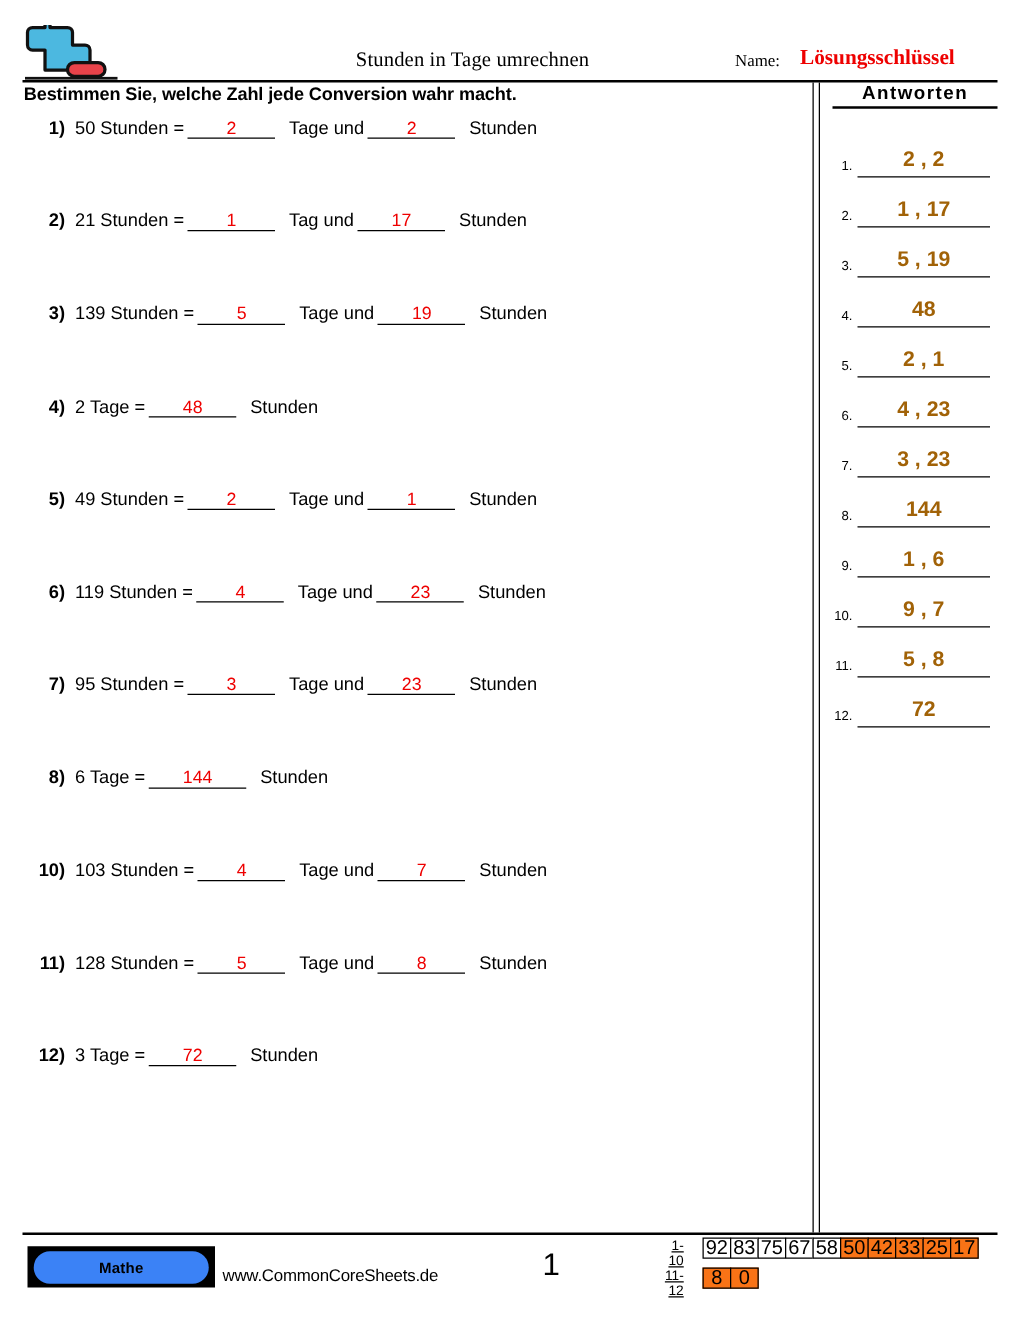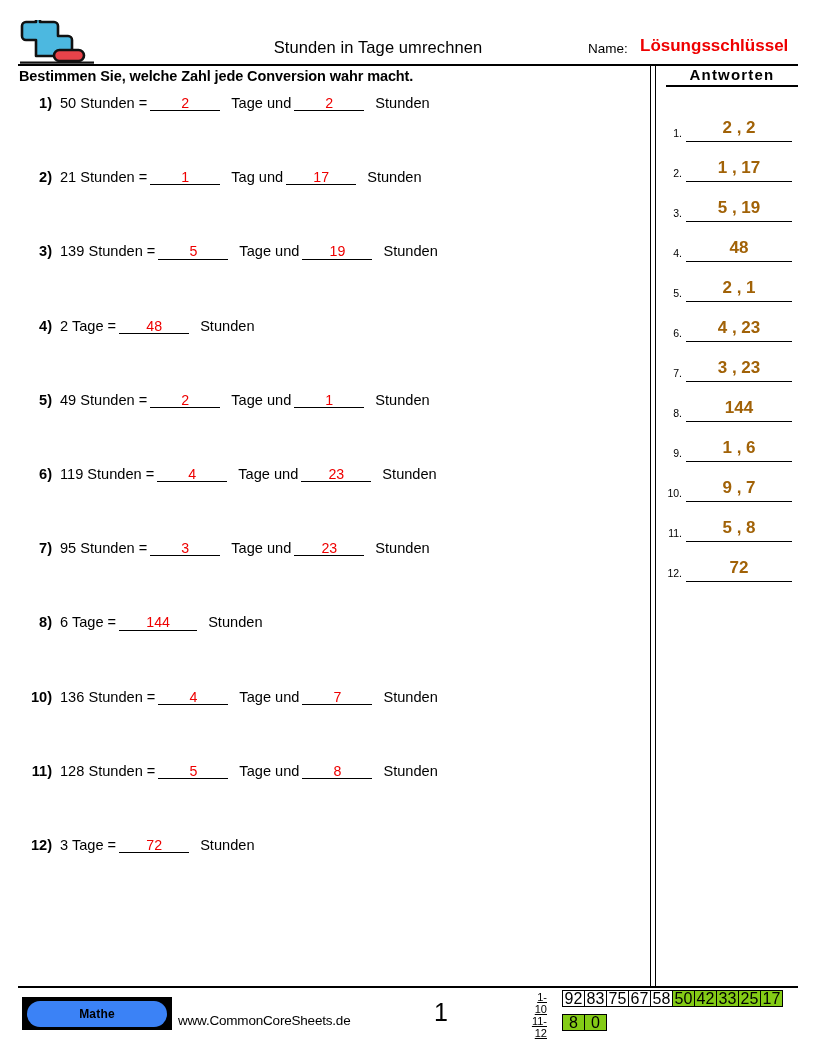--- a/index.html
+++ b/index.html
@@ -16,20 +16,21 @@
     overflow: hidden;
   }
 
   
   #header {
     position: absolute;
     left: 18px;
     top: 18px;
     width: 780px;
     height: 46px;
+    font-family: Liberation Serif, serif;
   }
   #logo {
     position: absolute;
     left: 0px;
     top: 2px;
     width: 78px;
     height: 44px;
   }
   #header-title {
     position: absolute;
@@ -244,21 +245,21 @@
     border: 1px solid #000;
     margin-left: -1px;
     margin-top: -1px;
     font-size: 16px;
     display: flex;
     align-items: center;
     justify-content: center;
     background: #ffffff;
     box-sizing: border-box;
   }
-  .score-cell.shaded { background: #84cc16; }
+  .score-cell.shaded { background: #f97316; }
 </style>
 </head>
 <body>
 
 <div id="header">
 
   <div id="logo">
     <svg width="78" height="44" viewBox="0 0 78 44" xmlns="http://www.w3.org/2000/svg">
       <path d="M22 2 h14 a4 4 0 0 1 4 4 v10 h10 a4 4 0 0 1 4 4 v10 a4 4 0 0 1 -4 4 h-10 v2 h-22 v-16 h-10 a4 4 0 0 1 -4 -4 v-10 a4 4 0 0 1 4 -4 h10 v-6 a4 4 0 0 1 4 -4 z" fill="#4cb8e0" stroke="#111111" stroke-width="2.6" stroke-linejoin="round"></path>
       <rect x="36" y="30" width="30" height="11" rx="5.5" fill="#e8434a" stroke="#111111" stroke-width="2.6"></rect>
@@ -279,21 +280,21 @@
 
 <div id="problems">
     <div class="problem"><span class="p-num">1)</span><span class="p-text">50 Stunden =</span><span class="blank">2</span><span class="p-text">Tage und</span><span class="blank">2</span><span class="p-text">Stunden</span></div>
     <div class="problem"><span class="p-num">2)</span><span class="p-text">21 Stunden =</span><span class="blank">1</span><span class="p-text">Tag und</span><span class="blank">17</span><span class="p-text">Stunden</span></div>
     <div class="problem"><span class="p-num">3)</span><span class="p-text">139 Stunden =</span><span class="blank">5</span><span class="p-text">Tage und</span><span class="blank">19</span><span class="p-text">Stunden</span></div>
     <div class="problem"><span class="p-num">4)</span><span class="p-text">2 Tage =</span><span class="blank">48</span><span class="p-text">Stunden</span></div>
     <div class="problem"><span class="p-num">5)</span><span class="p-text">49 Stunden =</span><span class="blank">2</span><span class="p-text">Tage und</span><span class="blank">1</span><span class="p-text">Stunden</span></div>
     <div class="problem"><span class="p-num">6)</span><span class="p-text">119 Stunden =</span><span class="blank">4</span><span class="p-text">Tage und</span><span class="blank">23</span><span class="p-text">Stunden</span></div>
     <div class="problem"><span class="p-num">7)</span><span class="p-text">95 Stunden =</span><span class="blank">3</span><span class="p-text">Tage und</span><span class="blank">23</span><span class="p-text">Stunden</span></div>
     <div class="problem"><span class="p-num">8)</span><span class="p-text">6 Tage =</span><span class="blank wide">144</span><span class="p-text">Stunden</span></div>
-    <div class="problem"><span class="p-num">10)</span><span class="p-text">136 Stunden =</span><span class="blank">4</span><span class="p-text">Tage und</span><span class="blank">7</span><span class="p-text">Stunden</span></div>
+    <div class="problem"><span class="p-num">10)</span><span class="p-text">103 Stunden =</span><span class="blank">4</span><span class="p-text">Tage und</span><span class="blank">7</span><span class="p-text">Stunden</span></div>
     <div class="problem"><span class="p-num">11)</span><span class="p-text">128 Stunden =</span><span class="blank">5</span><span class="p-text">Tage und</span><span class="blank">8</span><span class="p-text">Stunden</span></div>
     <div class="problem"><span class="p-num">12)</span><span class="p-text">3 Tage =</span><span class="blank">72</span><span class="p-text">Stunden</span></div>
   </div>
 
 <div id="answers">
   <div id="answers-heading">Antworten</div>
   <div id="answer-list">
       <div class="answer-row">
         <span class="a-num">1.</span>
         <div class="a-line">2 , 2</div>

